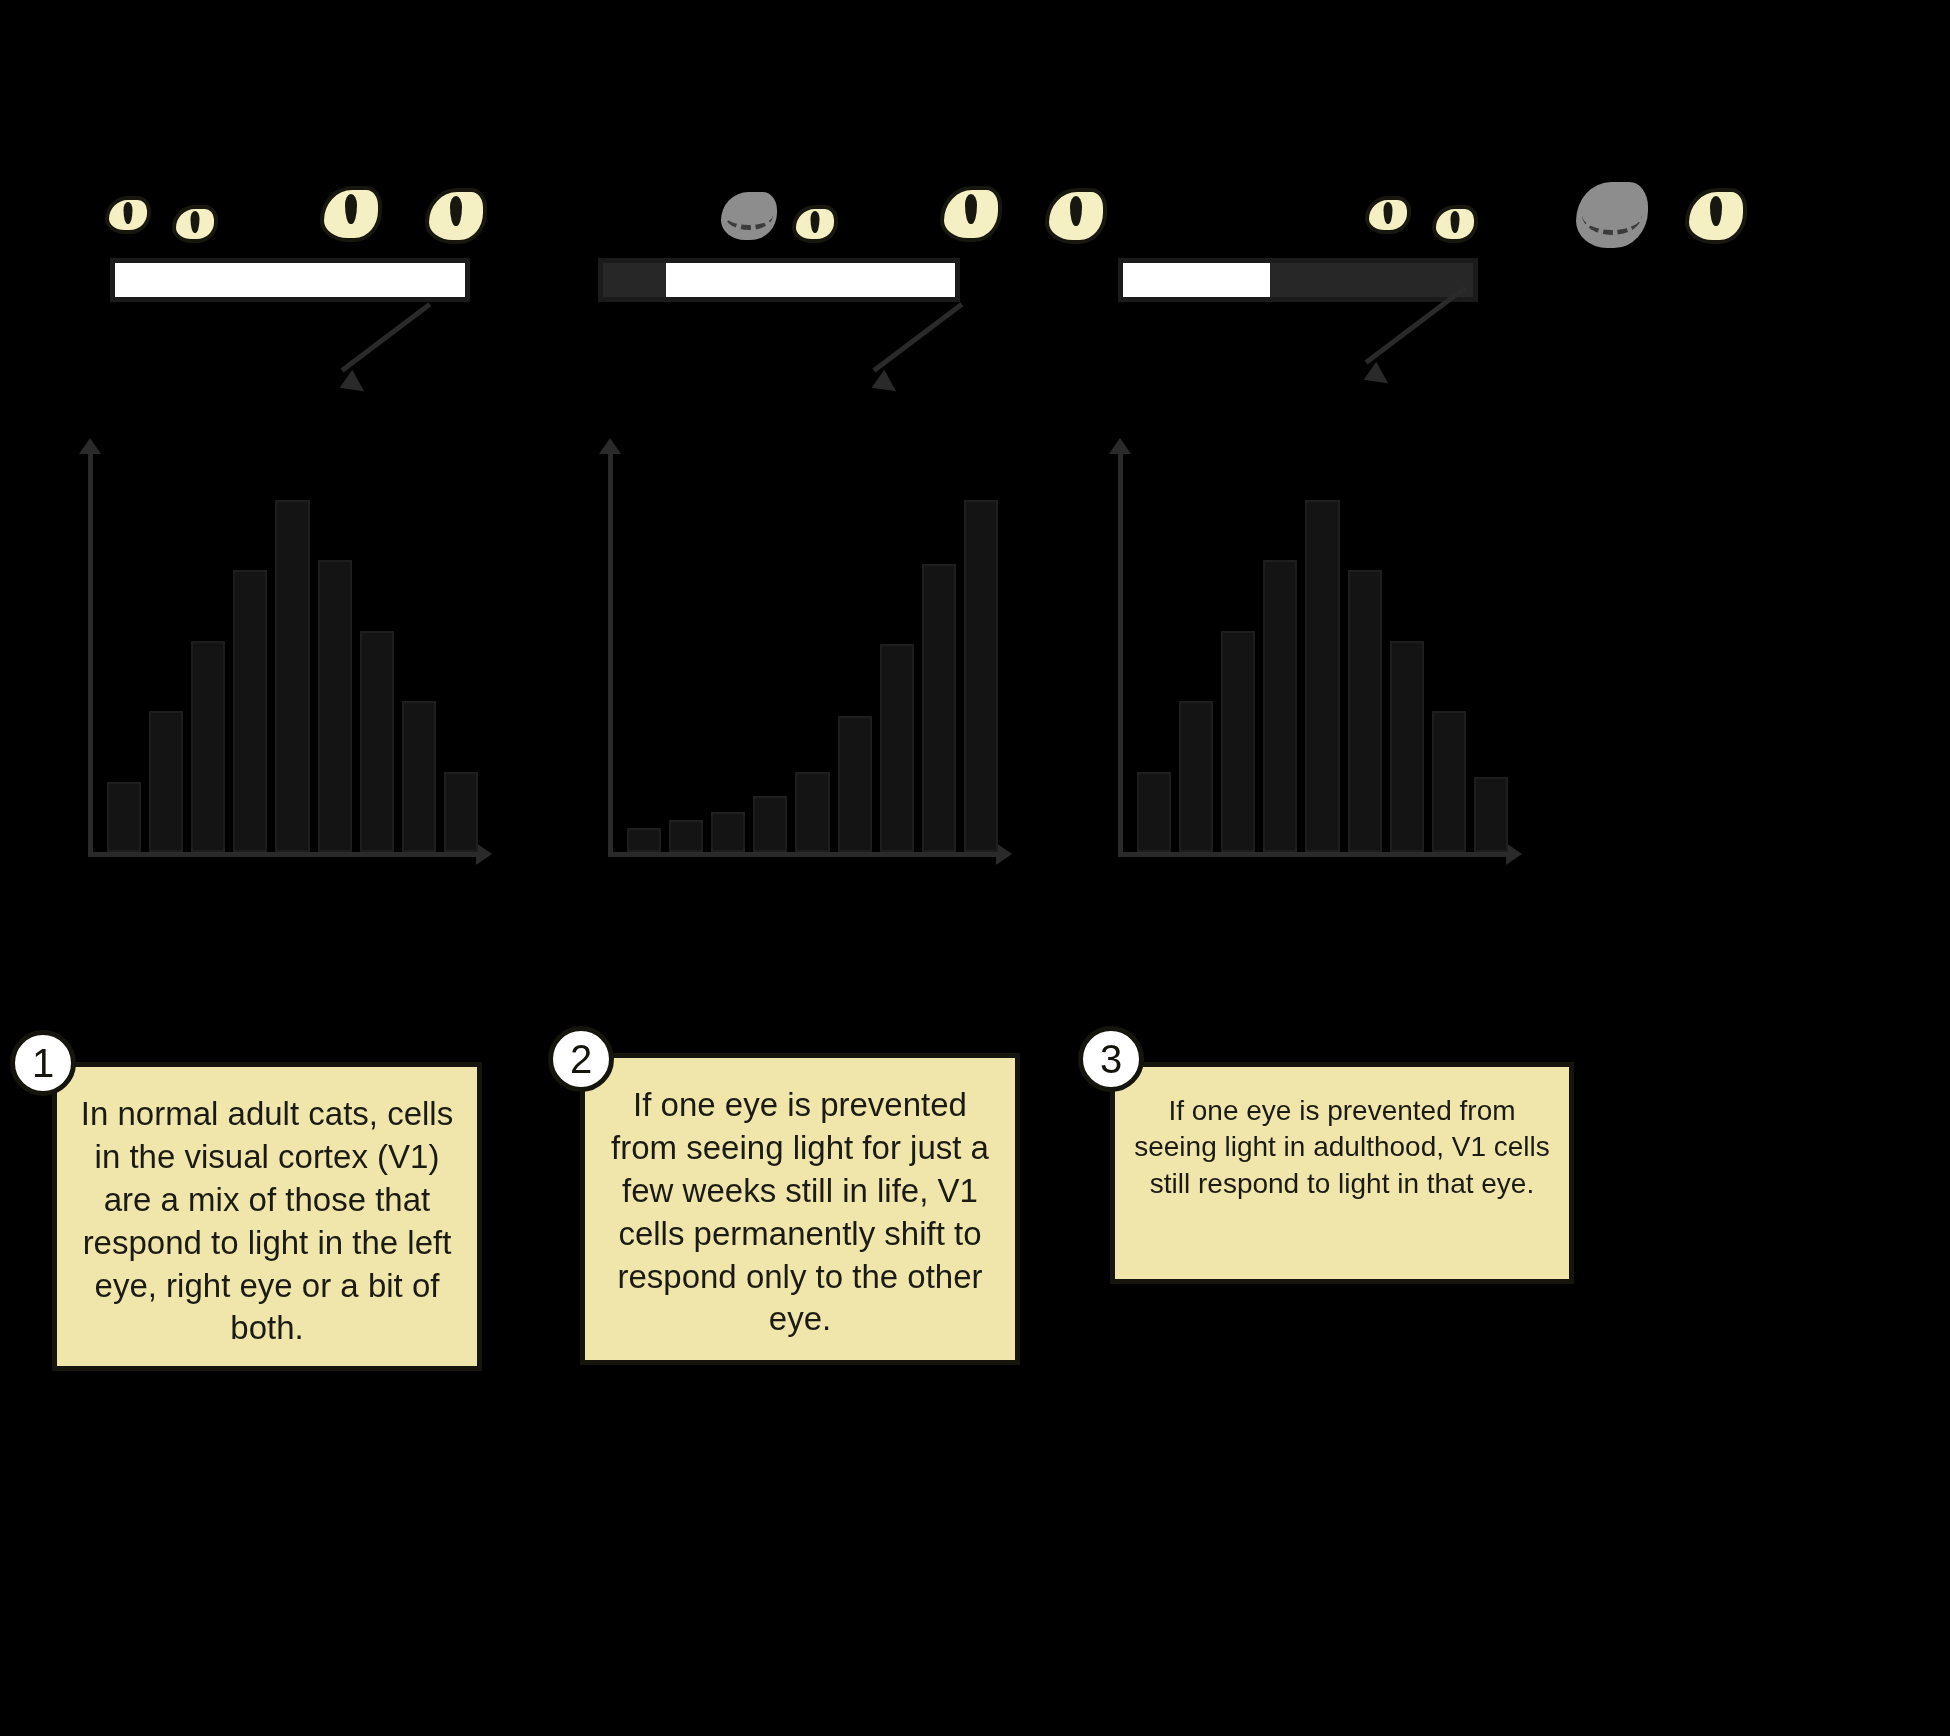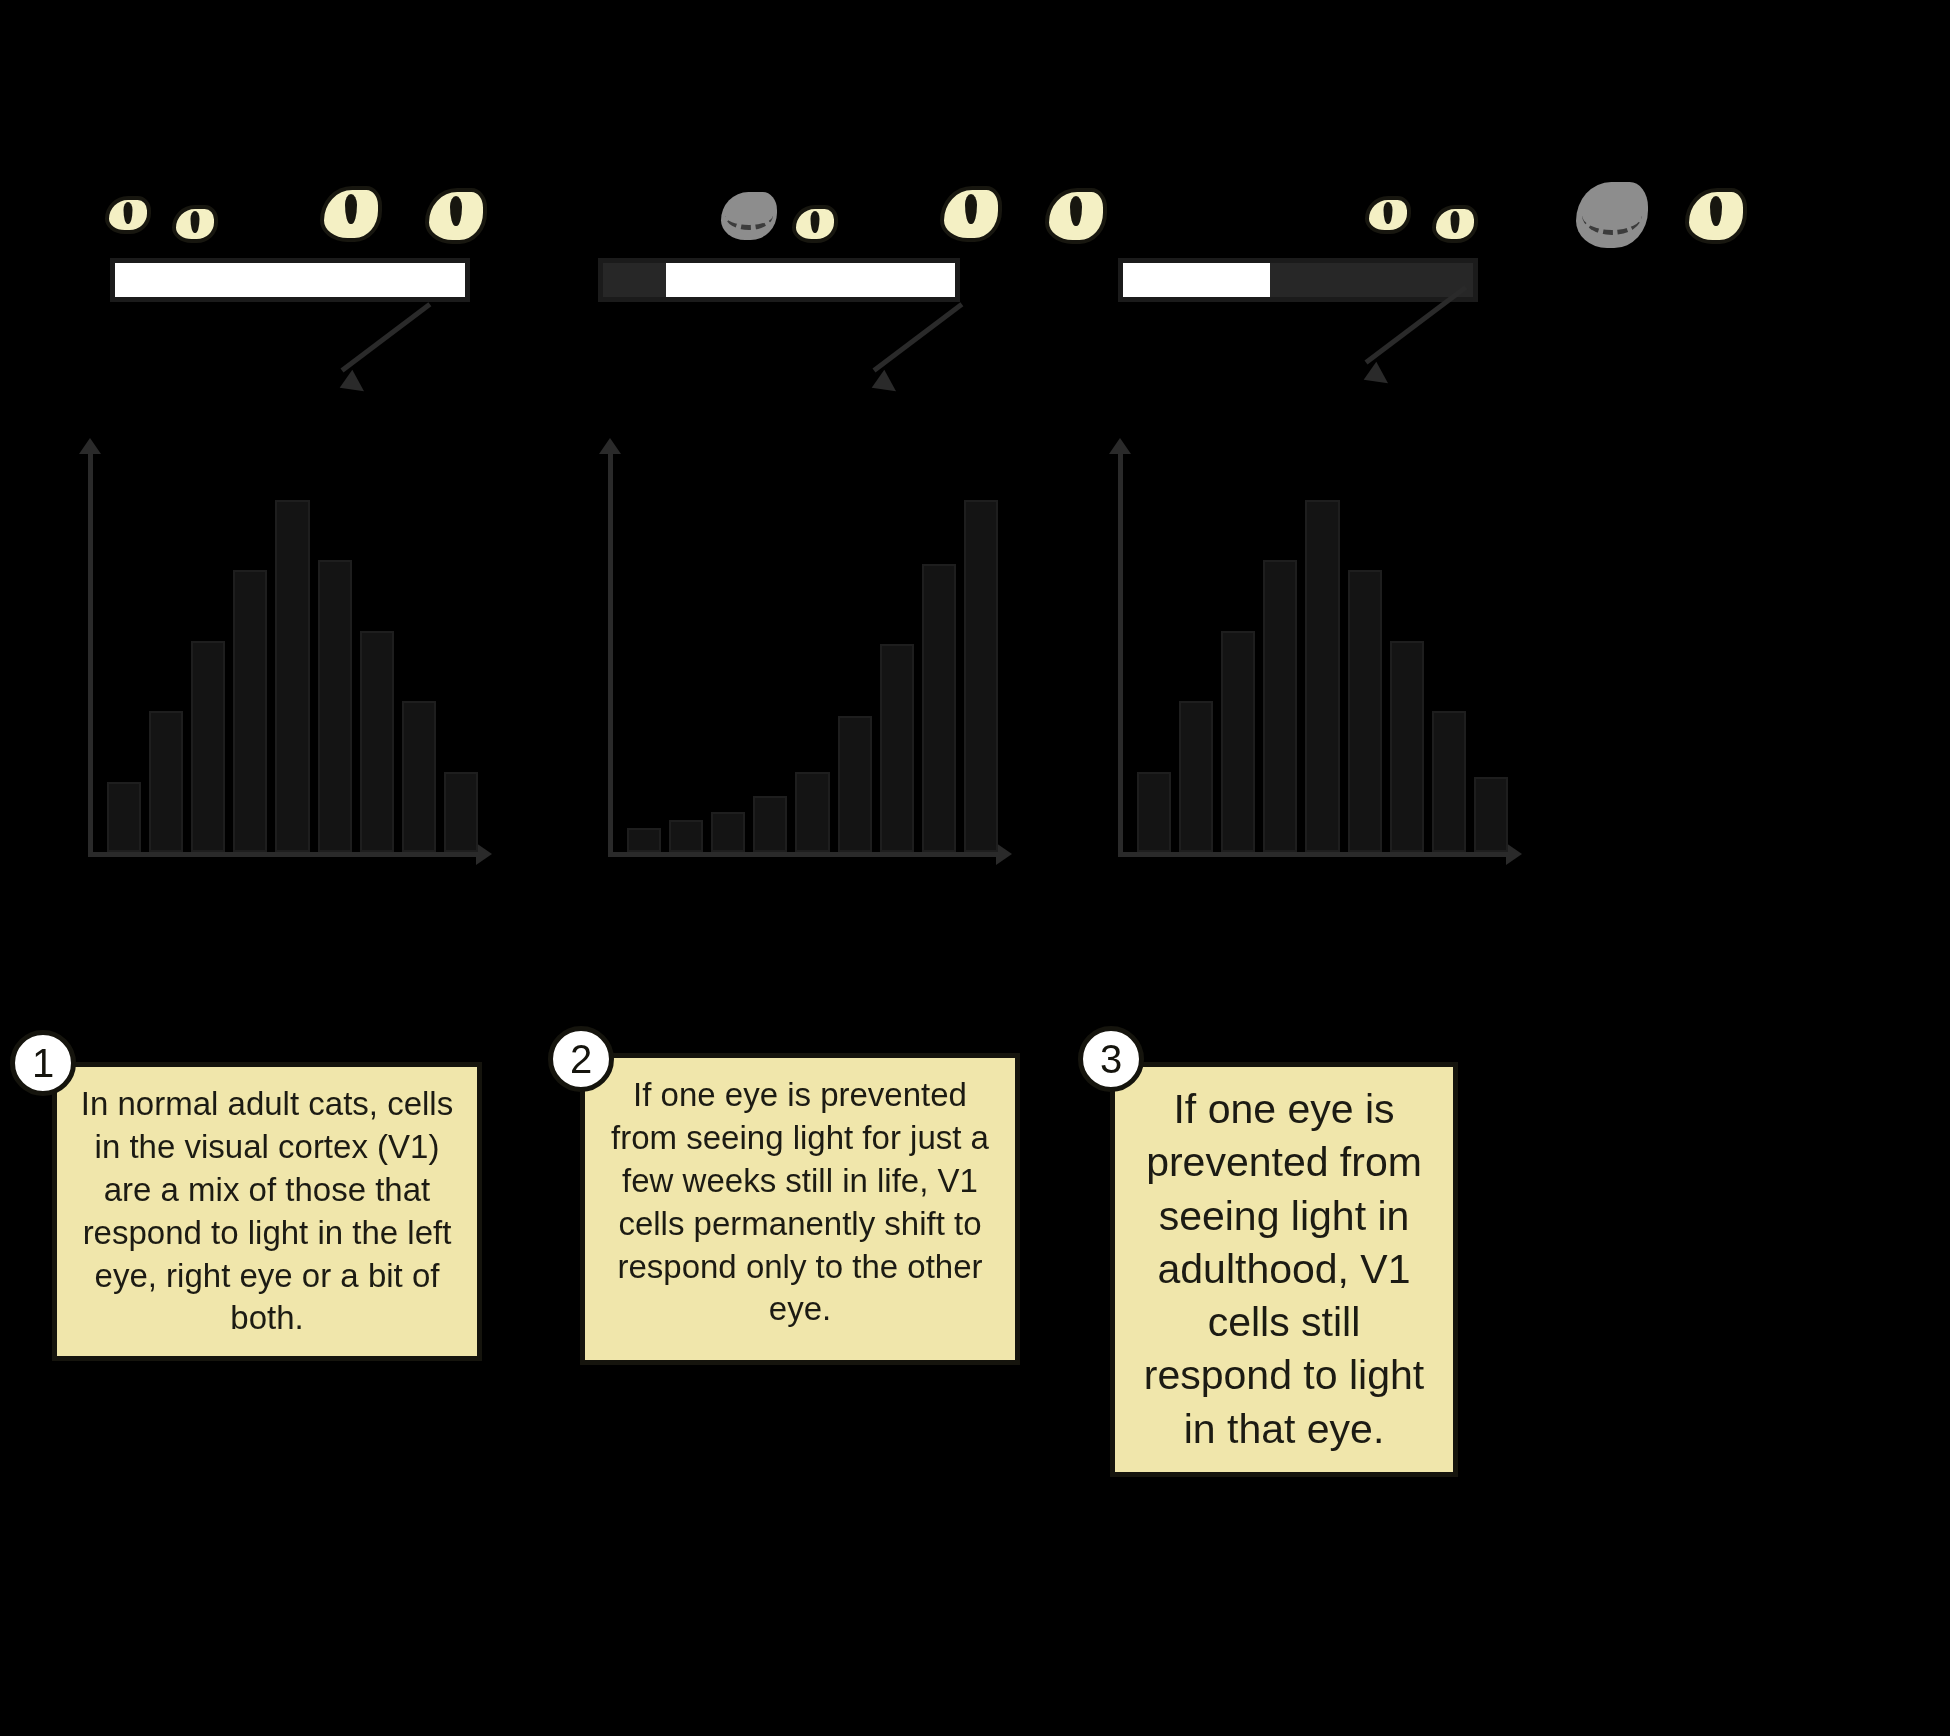--- a/index.html
+++ b/index.html
@@ -102,21 +102,21 @@
   
   .caption-box {
     position: absolute;
     background: #f0e6ab;
     border: 5px solid #15140d;
     color: #1c1b13;
     text-align: center;
     line-height: 1.30;
     padding: 16px 18px;
   }
-  .caption-text { display: block; }
+  .caption-text { display: block; margin-top: 10px; }
 
   .badge {
     position: absolute;
     width: 66px; height: 66px;
     border-radius: 50%;
     background: #ffffff;
     border: 5px solid #15140d;
     color: #15140d;
     display: flex; align-items: center; justify-content: center;
     font-size: 40px;
@@ -226,17 +226,17 @@
         <div class="hbar" style="height: 37.7143%;"></div>
         <div class="hbar" style="height: 55.3143%;"></div>
         <div class="hbar" style="height: 72.9143%;"></div>
         <div class="hbar" style="height: 88%;"></div>
         <div class="hbar" style="height: 70.4%;"></div>
         <div class="hbar" style="height: 52.8%;"></div>
         <div class="hbar" style="height: 35.2%;"></div>
         <div class="hbar" style="height: 18.8571%;"></div>
       </div>
     </div>
-    <div class="caption-box" style="left: 1110px; top: 1062px; width: 348px; min-height: 222px; font-size: 41px;">
+    <div class="caption-box" style="left: 1110px; top: 1062px; width: 464px; min-height: 222px; font-size: 28px;">
       <span class="caption-text">If one eye is prevented from seeing light in adulthood, V1 cells still respond to light in that eye.</span>
     </div>
     <div class="badge" style="left: 1078px; top: 1026px;">3</div>
   </div>
 
 </body></html>

